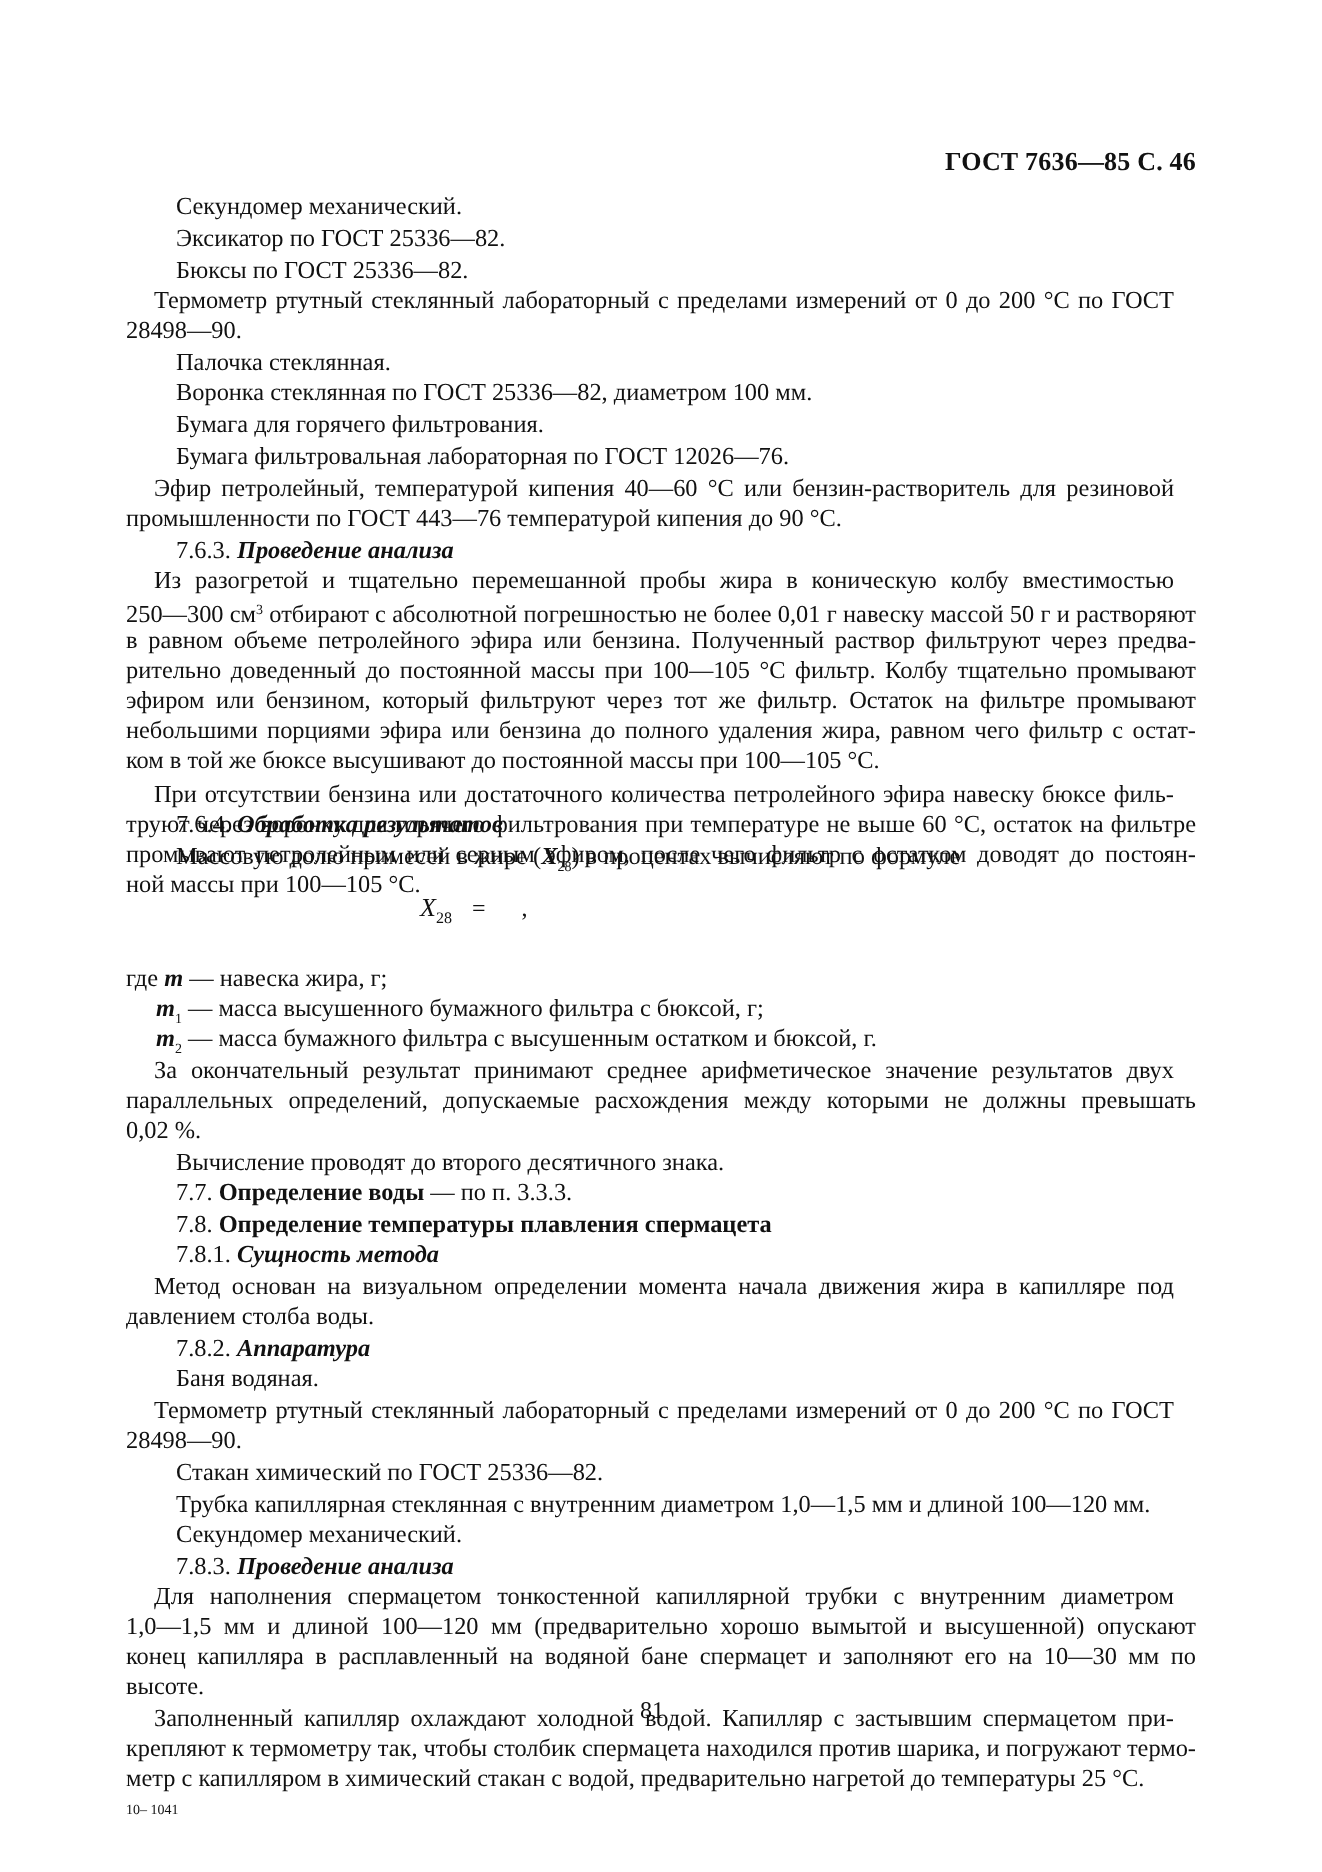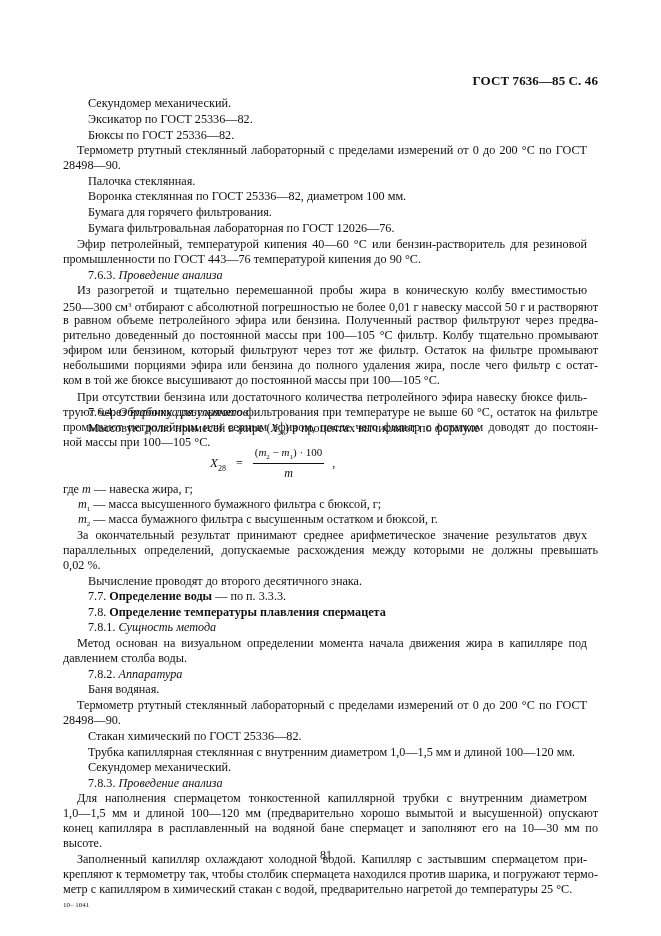--- a/index.html
+++ b/index.html
@@ -10,21 +10,21 @@
   }
   .page { position: absolute; left: 63px; top: 0; width: 535px; }
   .header {
     position: absolute; top: 73px; right: 63px;
     font-weight: bold; font-size: 13px; letter-spacing: 0.1px;
   }
   .line { position: absolute; left: 0; white-space: nowrap; line-height: 14px; }
   .ind { left: 25px; }
   .just { width: 535px; text-align: justify; text-align-last: justify; white-space: normal; }
   .justi { left: 14px; width: 510px; text-align: justify; text-align-last: justify; white-space: normal; }
-  i { font-style: italic; }
+  i { font-style: italic; font-weight: bold; }
   b { font-weight: bold; }
   .formula {
     position: absolute; top: 446px; left: 210px; display: flex; align-items: center;
     font-size: 12px;
   }
   .formula .lhs { font-style: italic; font-size: 13px; }
   .formula sub { font-size: 8px; font-style: normal; }
   .formula .eq { margin: 0 10px; }
   .frac { display: inline-flex; flex-direction: column; align-items: center; }
   .frac .num { padding: 0 2px 2px 2px; border-bottom: 1px solid #111; font-size: 11px; }
@@ -56,21 +56,21 @@
   <div class="line ind" style="top:268px">
     <span>7.6.3.</span> <i>Проведение анализа</i>
   </div>
   <div class="line justi" style="top:283px">Из  разогретой  и  тщательно перемешанной пробы жира в коническую колбу вместимостью</div>
   <div class="line just" style="top:298px">
     <span>250—300 см</span><sup class="s">3</sup><span> отбирают с абсолютной погрешностью не более 0,01 г навеску  массой 50 г и растворяют</span>
   </div>
   <div class="line just" style="top:313px">в равном объеме петролейного эфира или бензина. Полученный раствор фильтруют через предва-</div>
   <div class="line just" style="top:328px">рительно доведенный до постоянной массы при 100—105 °С фильтр. Колбу тщательно промывают</div>
   <div class="line just" style="top:343px">эфиром или бензином, который фильтруют через тот же фильтр. Остаток на фильтре промывают</div>
-  <div class="line just" style="top:358px">небольшими  порциями  эфира  или  бензина до полного удаления жира, после чего фильтр с остат-</div>
+  <div class="line just" style="top:358px">небольшими  порциями  эфира  или  бензина до полного удаления жира, равном чего фильтр с остат-</div>
   <div class="line" style="top:373px">ком в той же бюксе высушивают до постоянной массы при 100—105 °С.</div>
   <div class="line justi" style="top:390px">При отсутствии бензина или достаточного количества петролейного эфира навеску бюксе филь-</div>
   <div class="line just" style="top:405px">труют через воронку для горячего фильтрования при температуре не выше 60 °С, остаток на фильтре</div>
   <div class="line just" style="top:420px">промывают  петролейным  или  серным  эфиром, после чего фильтр с остатком доводят до постоян-</div>
   <div class="line" style="top:435px">ной массы при 100—105 °С.</div>
 
 </div>
 
 <div class="page">
 
@@ -114,24 +114,20 @@
 
 <div class="page">
   <div class="line ind" style="top:421px">
     <span>Массовую долю примесей в жире (</span><i>X</i><sub class="s">28</sub><span>) в процентах вычисляют по формуле</span>
   </div>
 </div>
 
 <div class="formula">
   <span class="lhs"><span>X</span><sub>28</sub></span>
   <span class="eq">=</span>
-  <span class="frac">
-    <span class="num"><span>(</span><i>m</i><sub class="s">2</sub><span> − </span><i>m</i><sub class="s">1</sub><span>) · 100</span></span>
-    <span class="den">m</span>
-  </span>
   <span class="comma">,</span>
 </div>
 
 <div class="page">
   <div class="line" style="top:482px">
     <span>где </span><i>m</i><span> — навеска жира, г;</span>
   </div>
   <div class="line" style="top:497px; left:15px">
     <i>m</i><sub class="s">1</sub><span> — масса высушенного бумажного фильтра с бюксой, г;</span>
   </div>

